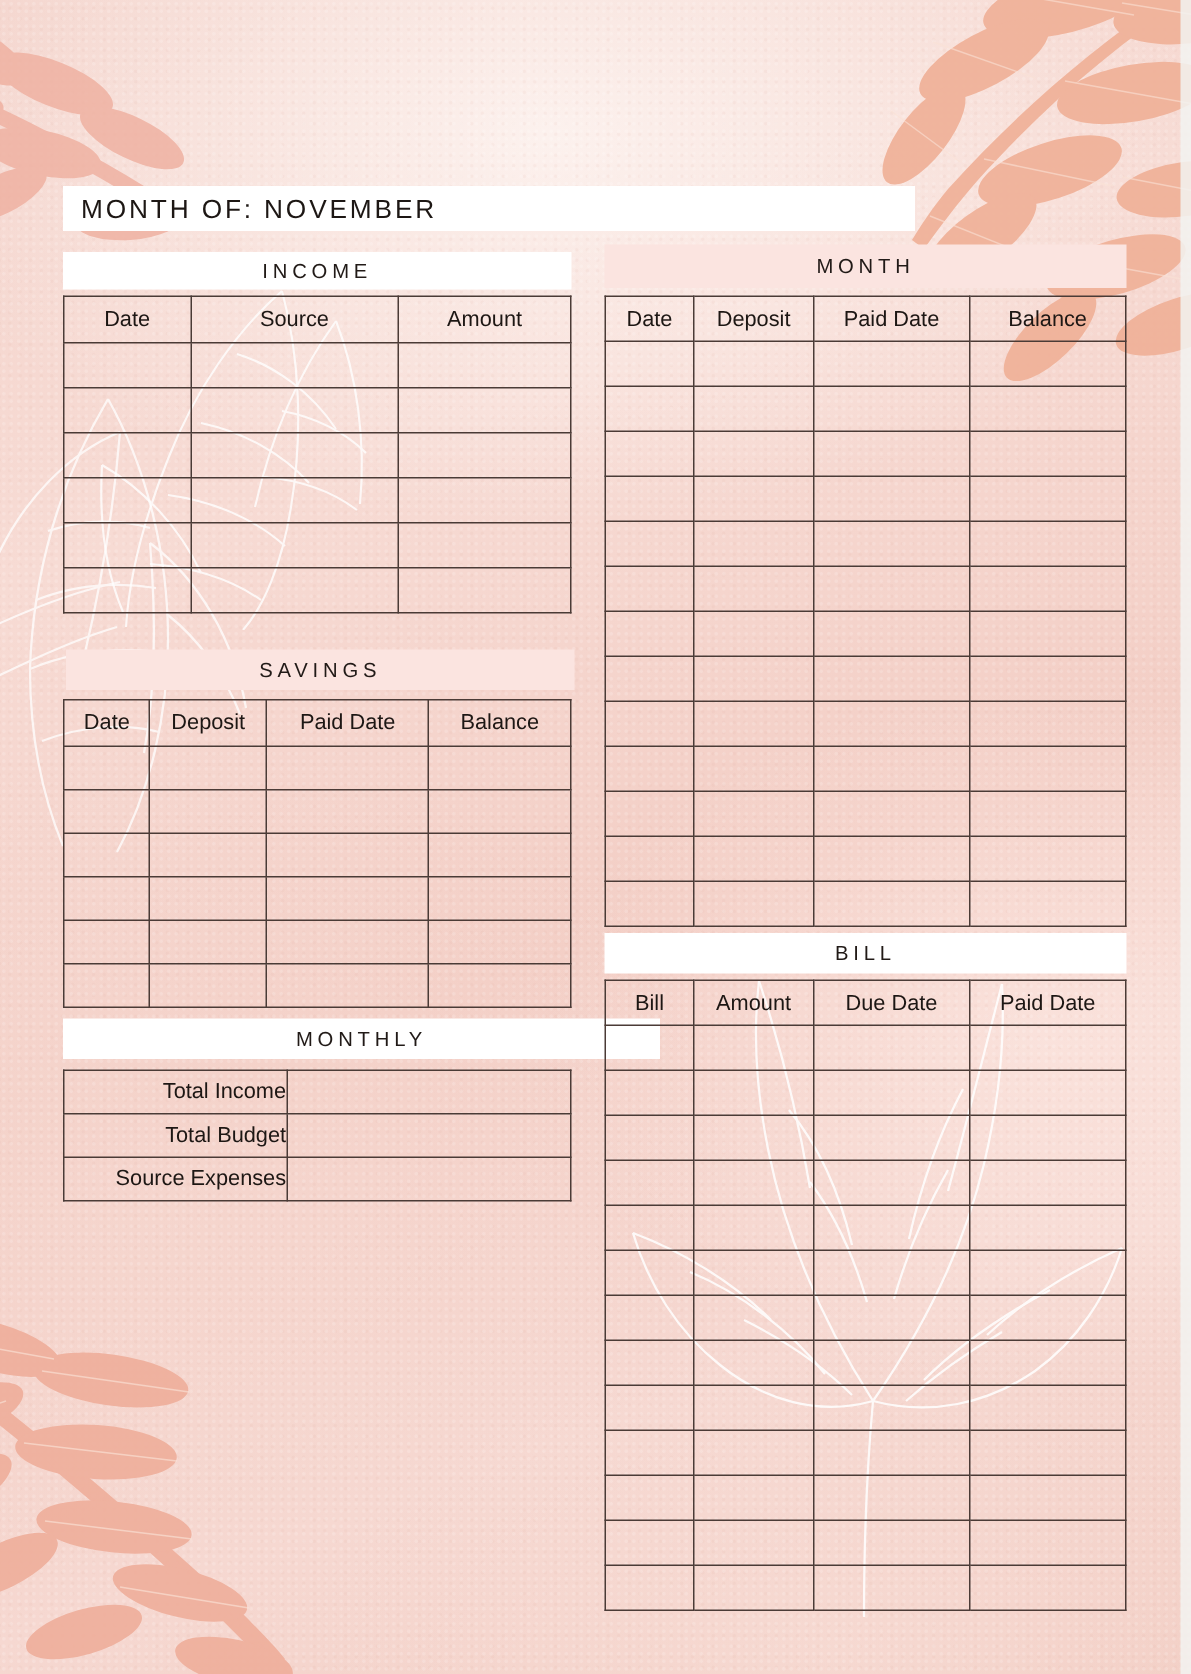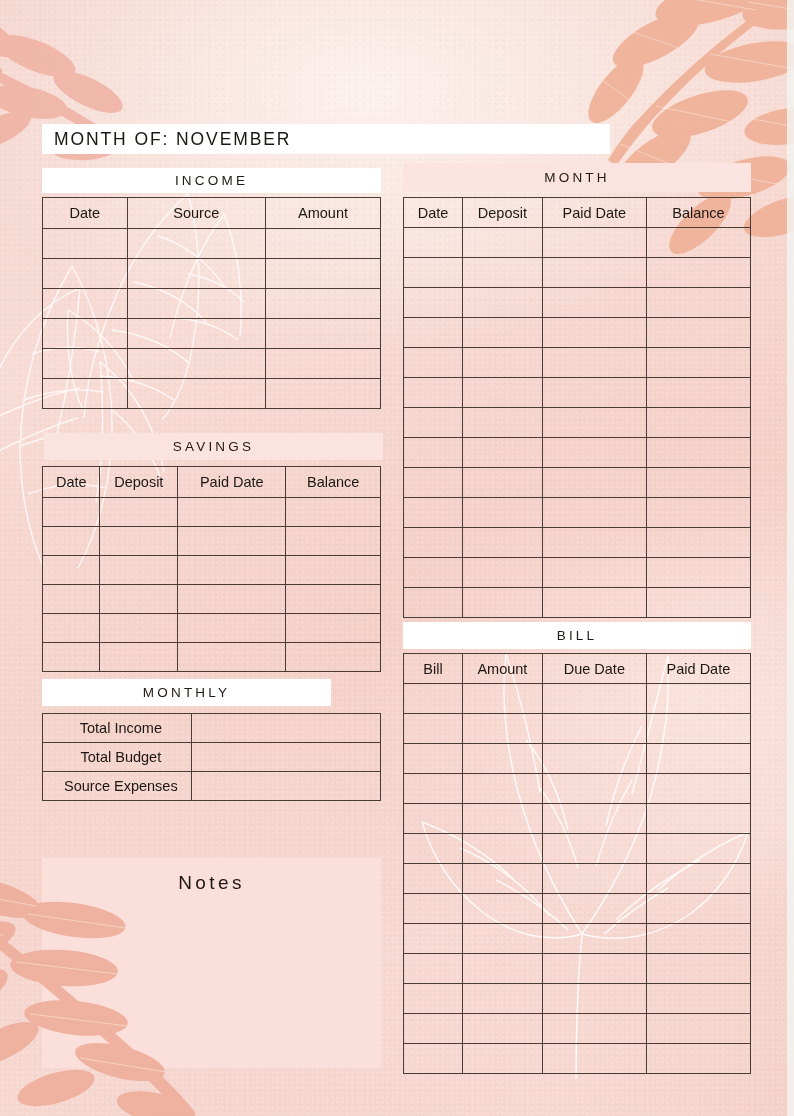--- a/index.html
+++ b/index.html
@@ -105,21 +105,21 @@
     font-weight: normal;
     font-size: 14.5px;
     color: #1d1714;
     text-align: center;
     font-family: "Liberation Sans", sans-serif;
   }
   table.grid td.cell { }
 
   
   table.monthly td {
-    font-size: 14.5px; color: #1d1714; text-align: center;
+    font-size: 14.5px; color: #1d1714; text-align: right;
   }
   table.monthly td.label { padding-left: 8px; }
 
   
   .notes {
     position: absolute; left: 42px; top: 858px; width: 339px; height: 210px;
     background: #fbdfda;
     z-index: 5;
   }
   .notes-title {
@@ -363,21 +363,21 @@
         </tr>
       <tr>
           <td class="cell" style="height:29px"></td>
           <td class="cell"></td>
           <td class="cell"></td>
           <td class="cell"></td>
         </tr>
     </tbody>
   </table>
 
-  <div class="band white" style="left:42px; top:679px; width:289px; height:27px;">
+  <div class="band white" style="left:42px; top:679px; width:398px; height:27px;">
     <span>MONTHLY</span>
   </div>
   <table class="grid monthly" style="left:42px; top:713px; width:339px;">
     <colgroup>
         <col style="width:44%">
         <col style="width:56%">
       </colgroup>
     <tbody>
       <tr>
         <td class="label" style="height:29px">Total Income</td>
@@ -387,24 +387,20 @@
         <td class="label" style="height:29px">Total Budget</td>
         <td class="cell"></td>
       </tr>
       <tr>
         <td class="label" style="height:29px">Source Expenses</td>
         <td class="cell"></td>
       </tr>
     </tbody>
   </table>
 
-  <div class="notes">
-    <div class="notes-title">Notes</div>
-    <div style="height:160px;"></div>
-  </div>
 
   <div class="band pink" style="left:403px; top:163px; width:348px; height:29px;">
     <span>MONTH</span>
   </div>
   <table class="grid" style="left:403px; top:197px; width:348px;">
     <colgroup>
         <col style="width:17%">
         <col style="width:23%">
         <col style="width:30%">
         <col style="width:30%">

